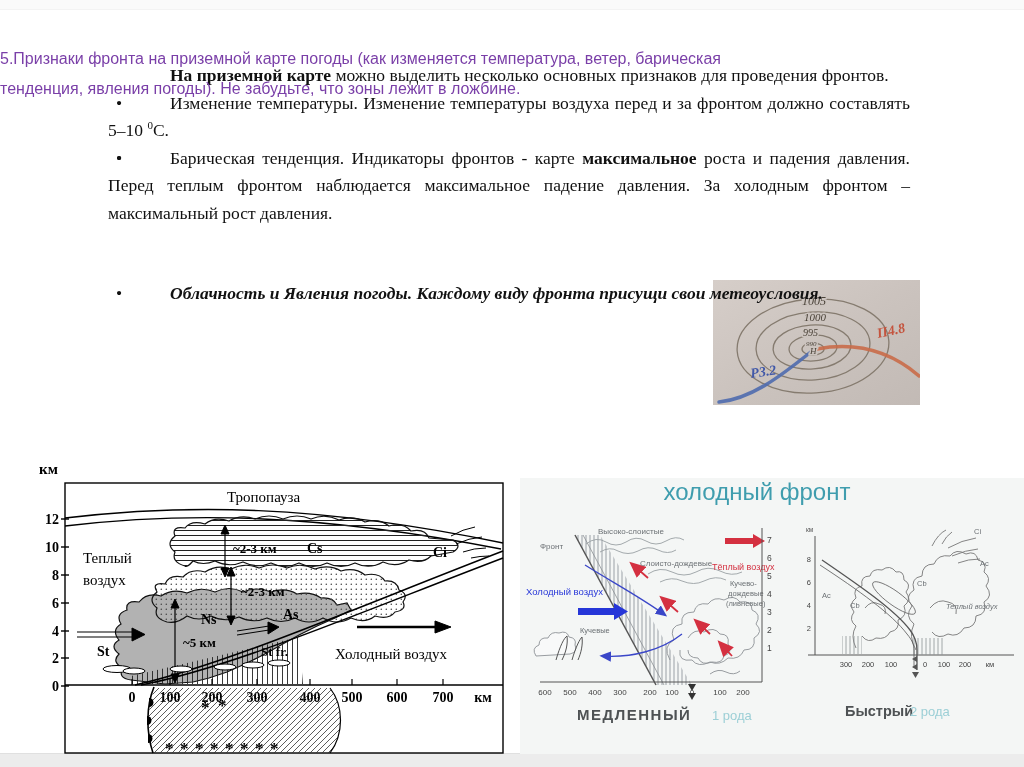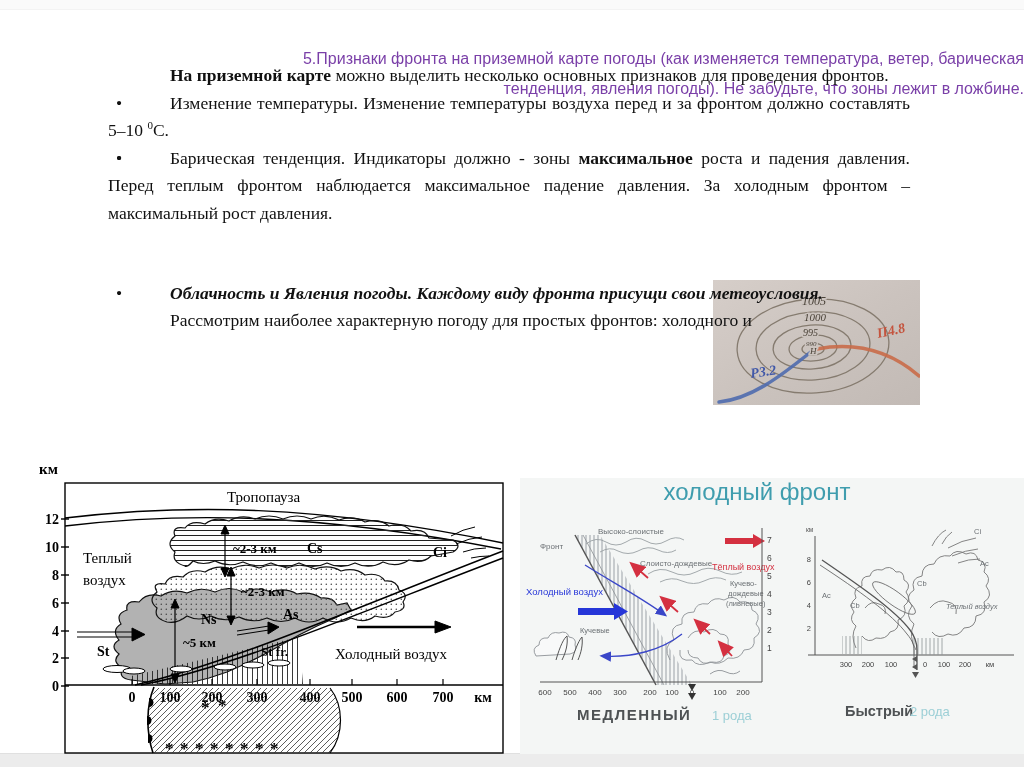--- a/index.html
+++ b/index.html
@@ -1,21 +1,21 @@
 <!DOCTYPE html>
 <html><head>
 <meta charset="utf-8">
 <style>
   html,body{margin:0;padding:0;}
   body{width:1024px;height:767px;position:relative;background:#ffffff;overflow:hidden;
        font-family:"Liberation Serif", serif;}
   .strip-top{position:absolute;left:0;top:0;width:1024px;height:9px;background:#fafafa;border-bottom:1px solid #f3f3f3;}
   .strip-bottom{position:absolute;left:0;top:753px;width:1024px;height:14px;background:#ececec;border-top:1px solid #e0e0e0;}
 
-  .slide-title{position:absolute;left:0;top:44px;width:1024px;text-align:right;z-index:5;
+  .slide-title{position:absolute;left:0;top:44px;width:1024px;text-align:left;z-index:5;
       font-family:"Liberation Sans", sans-serif;font-size:16px;line-height:30px;color:#7a3fa8;}
   .body-text{position:absolute;left:108px;top:62px;width:802px;z-index:3;
       font-size:17.5px;line-height:27.6px;color:#111;}
   .para{position:relative;text-align:justify;margin:0;}
   .indent{text-indent:62px;}
   .bullet-para{text-indent:62px;}
   .bullet{position:absolute;left:8px;top:0;text-indent:0;}
   .gap-top{margin-top:52px;}
   .bold{font-weight:bold;}
   .boldital{font-weight:bold;font-style:italic;margin-top:21px;}
@@ -67,25 +67,24 @@
   <div>тенденция, явления погоды). Не забудьте, что зоны лежит в ложбине.</div>
 </div>
 
 <div class="body-text">
   <p class="para indent"><b class="bold">На приземной карте</b><span> можно выделить несколько основных признаков для проведения фронтов.</span></p>
 
   <p class="para bullet-para"><span class="bullet">•</span><span>Изменение температуры. Изменение температуры воздуха перед и за фронтом должно составлять 5–10 </span><sup>0</sup><span>С.</span></p>
 
   <p class="para bullet-para"><span class="bullet">•</span></p>
 
-  <p class="para bullet-para"><span class="bullet">•</span><span>Барическая тенденция. Индикаторы должно - зоны </span><b class="bold">максимальное</b><span> роста и падения давления. Перед теплым фронтом наблюдается максимальное падение давления. За холодным фронтом – максимальный  рост давления.</span></p>
+  <p class="para bullet-para"><span class="bullet">•</span><span>Барическая тенденция. Индикаторы фронтов - карте </span><b class="bold">максимальное</b><span> роста и падения давления. Перед теплым фронтом наблюдается максимальное падение давления. За холодным фронтом – максимальный  рост давления.</span></p>
 
   <p class="para bullet-para gap-top"><span class="bullet">•</span><span class="boldital">Облачность и Явления погоды. Каждому виду фронта присущи свои метеоусловия.</span></p>
 
-  <p class="para indent"><span>Рассмотрим наиболее характерную погоду для простых фронтов: холодного и</span></p>
 </div>
 
 <svg class="warm-front-figure" width="470" height="300" viewBox="0 0 470 300">
   <defs>
     <pattern id="hl" width="6" height="5" patternUnits="userSpaceOnUse">
         <path d="M0,2.5H6" stroke="#222" stroke-width="1"></path>
       </pattern>
     <pattern id="dt" width="5" height="5" patternUnits="userSpaceOnUse">
         <circle cx="1.3" cy="1.3" r="0.8" fill="#444"></circle>
       </pattern>

